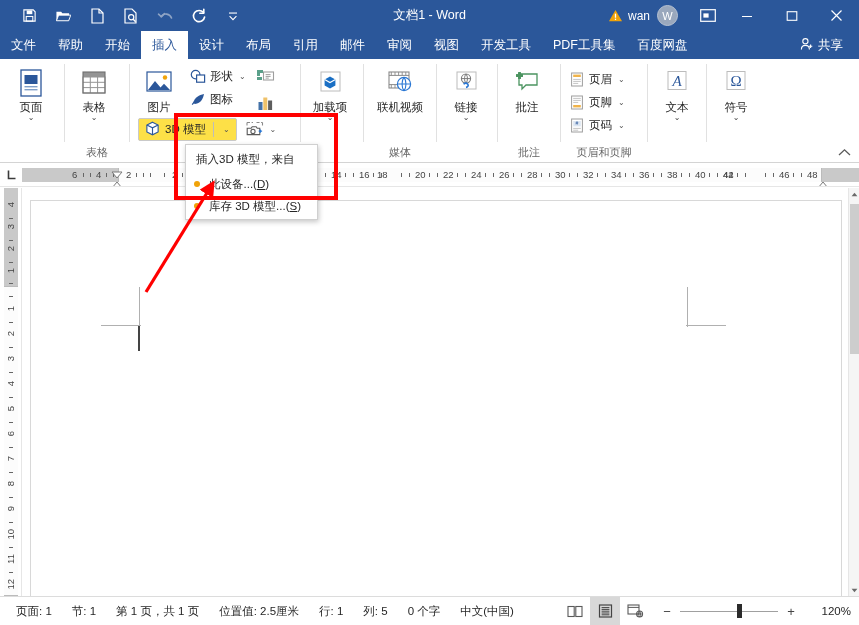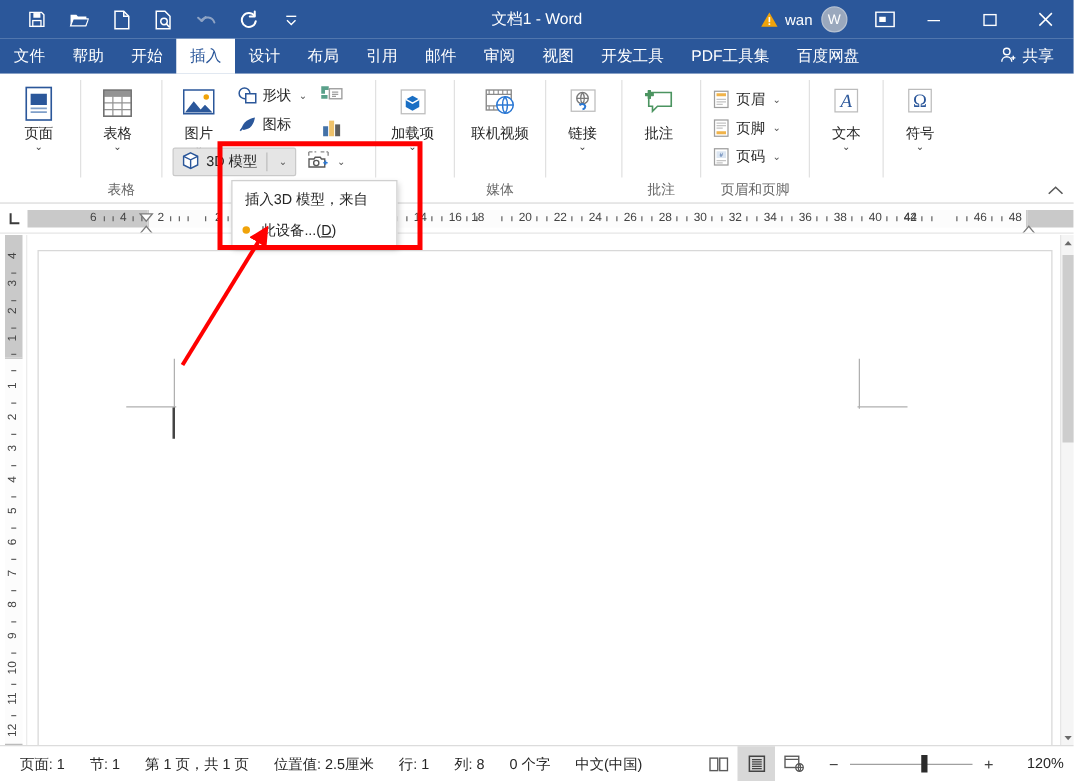--- a/index.html
+++ b/index.html
@@ -88,21 +88,21 @@
 
   .collapse-ribbon{
     position:absolute; right:6px; bottom:2px; width:18px; height:16px;
     display:flex; align-items:center; justify-content:center; cursor:pointer;
     color:#555; font-size:10px;
   }
 
   
   .btn3d{
     display:flex; align-items:center; gap:5px; height:23px; padding:0 6px;
-    background:#e5e5e5; border:1px solid #c9c9c9; border-radius:2px;
+    background:#fde047; border:1px solid #c9c9c9; border-radius:2px;
     font-size:11.5px; color:#262626; cursor:pointer; white-space:nowrap;
   }
   .btn3d .sep{ width:1px; height:15px; background:#bdbdbd; margin:0 2px;}
   .scrshot{
     display:flex; align-items:center; gap:3px; height:23px; padding:0 4px;
     font-size:11.5px; cursor:pointer;
   }
 
   
   .dd-menu{
@@ -785,29 +785,35 @@
 </svg>
 
 <div class="dd-menu" style="left:185px; top:144px; width:133px;">
   <div class="dd-header">插入3D 模型，来自</div>
   <div class="dd-item">
     <span class="dd-bullet"></span>
     <span class="dd-label">
       <span>此设备...(</span><u>D</u><span>)</span>
     </span>
   </div>
+  <div class="dd-item">
+    <span class="dd-bullet"></span>
+    <span class="dd-label">
+      <span>库存 3D 模型...(</span><u>S</u><span>)</span>
+    </span>
+  </div>
 </div>
 
 <div class="statusbar">
   <span class="st-item">页面: 1</span>
   <span class="st-item">节: 1</span>
   <span class="st-item">第 1 页，共 1 页</span>
   <span class="st-item">位置值: 2.5厘米</span>
   <span class="st-item">行: 1</span>
-  <span class="st-item">列: 8</span>
+  <span class="st-item">列: 5</span>
   <span class="st-item">0 个字</span>
   <span class="st-item">中文(中国)</span>
 
   <div class="st-right">
     <div class="viewbtn">
       <svg width="16" height="13" viewBox="0 0 16 13">
           <rect x="1" y="1.5" width="6.2" height="10" fill="none" stroke="#5a5a5a" stroke-width="1.1"></rect>
           <rect x="8.8" y="1.5" width="6.2" height="10" fill="none" stroke="#5a5a5a" stroke-width="1.1"></rect>
         </svg>
     </div>

